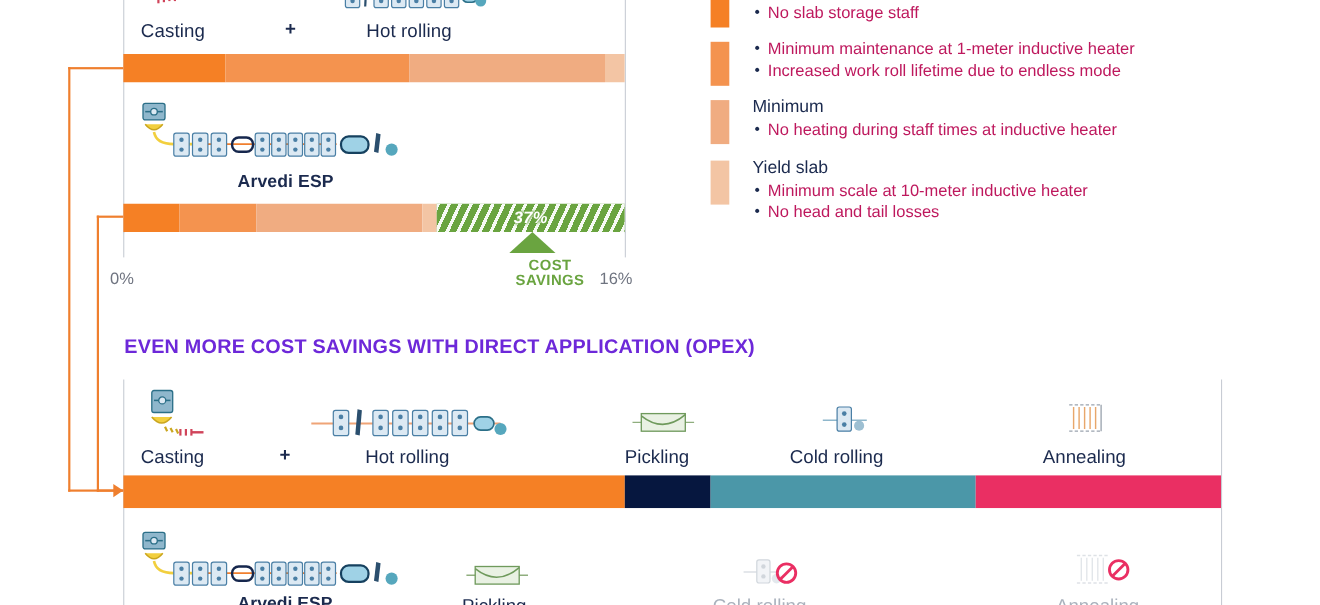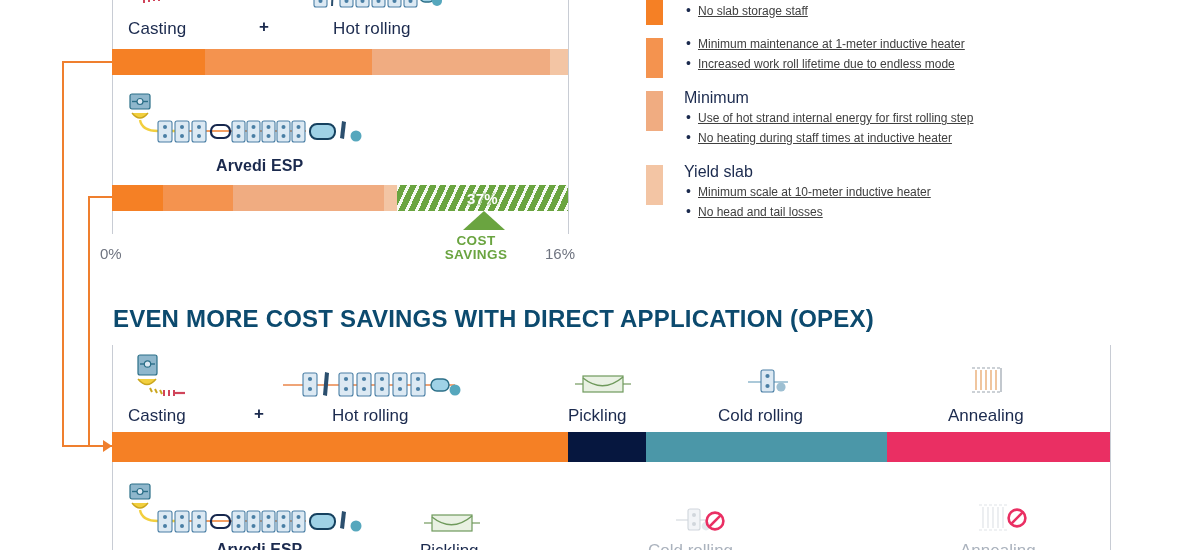--- a/index.html
+++ b/index.html
@@ -51,28 +51,28 @@
     color:#6aa440;line-height:14px;letter-spacing:.4px;
   }
 
   
   #benefits{position:absolute;left:646px;top:-18px;width:530px;}
   .benefit{position:relative;padding-left:38px;margin-bottom:14px;}
   .benefit .swatch{position:absolute;left:0;top:3px;width:17px;height:40px;}
   .benefit h4{margin:0 0 1px 0;font-size:16px;font-weight:400;color:#1b2a4e;line-height:20px;}
   .benefit ul{margin:0;padding:0;list-style:none;}
   .benefit li{
-    font-size:12px;line-height:19.5px;color:#404040;position:relative;padding-left:14px;text-decoration:underline;
+    font-size:15px;line-height:19.5px;color:#be185d;position:relative;padding-left:14px;
   }
   .benefit li:before{content:"\2022";position:absolute;left:2px;top:-1px;font-size:14px;color:#1b2a4e;}
 
   
   #section-title{
-    position:absolute;left:113px;top:305px;font-size:24px;font-weight:700;
-    color:#0c4a6e;letter-spacing:.2px;
+    position:absolute;left:113px;top:305px;font-size:18px;font-weight:700;
+    color:#6d28d9;letter-spacing:.2px;
   }
 
   
   .lower-border-l{position:absolute;left:112px;top:345px;width:1px;height:205px;background:#c8ccd4;}
   .lower-border-r{position:absolute;left:1110px;top:345px;width:1px;height:205px;background:#c8ccd4;}
 
   .proc-label{position:absolute;font-size:17px;color:#1b2a4e;white-space:nowrap;}
   .proc-label.bold{font-weight:700;font-size:16px;}
 
   
@@ -187,37 +187,37 @@
           <circle cx="170.5" cy="43" r="2"></circle>
       </g>
       <rect x="83" y="32" width="19" height="13" rx="6" fill="none" stroke="#16274d" stroke-width="2.2"></rect>
       <rect x="182" y="31" width="25" height="15" rx="7" fill="#9fd2e6" stroke="#16415f" stroke-width="2"></rect>
       <path d="M214 28 L218 29 L216 46 L212 45 Z" fill="#2b4f6e"></path>
       <circle cx="228" cy="43" r="5.5" fill="#56a7bd"></circle>
     </svg>
   </div>
   <div class="row-label bold abs" style="left:216px;top:157px;">Arvedi ESP</div>
 
-  <div class="bar" id="bar-arvedi" style="left:112px;top:185px;width:456px;">
+  <div class="bar" id="bar-arvedi" style="left:112px;top:185px;width:456px;font-style:italic;">
       <div class="seg" style="width: 11.2%; background: rgb(245, 128, 37);"></div>
       <div class="seg" style="width: 15.4%; background: rgb(244, 147, 79);"></div>
       <div class="seg" style="width: 33.1%; background: rgb(240, 172, 129);"></div>
       <div class="seg" style="width: 2.8%; background: rgb(243, 197, 164);"></div>
       <div class="seg hatch" style="width: 37.5%;">
         <span class="hatch-label">37%</span>
       </div>
     </div>
 
   <div class="tickline" style="left:112px;top:211px;height:23px;"></div>
   <div class="tickline" style="left:568px;top:211px;height:23px;"></div>
   <div class="axis-label" style="left:100px;top:245px;">0%</div>
   <div class="axis-label" style="left:545px;top:245px;">16%</div>
 
   <div class="tri" style="left:463px;top:211px;"></div>
-  <div class="cs-text" style="left:416px;top:234px;width:120px;">
+  <div class="cs-text" style="left:440px;top:234px;width:120px;">
     <span>COST</span><br>
     <span>SAVINGS</span>
   </div>
 
   <div id="benefits">
       <div class="benefit">
         <span class="swatch" style="background: rgb(245, 128, 37);"></span>
         <ul>
           <li>Only one caster operation group</li>
           <li>No slab storage staff</li>
@@ -227,21 +227,20 @@
         <span class="swatch" style="background: rgb(244, 147, 79);"></span>
         <ul>
           <li>Minimum maintenance at 1-meter inductive heater</li>
           <li>Increased work roll lifetime due to endless mode</li>
         </ul>
       </div>
       <div class="benefit">
         <span class="swatch" style="background: rgb(240, 172, 129);"></span>
         <h4>Minimum</h4>
         <ul>
-          <li>Use of hot strand internal energy for first rolling step</li>
           <li>No heating during staff times at inductive heater</li>
         </ul>
       </div>
       <div class="benefit">
         <span class="swatch" style="background: rgb(243, 197, 164);"></span>
         <h4>Yield slab</h4>
         <ul>
           <li>Minimum scale at 10-meter inductive heater</li>
           <li>No head and tail losses</li>
         </ul>

